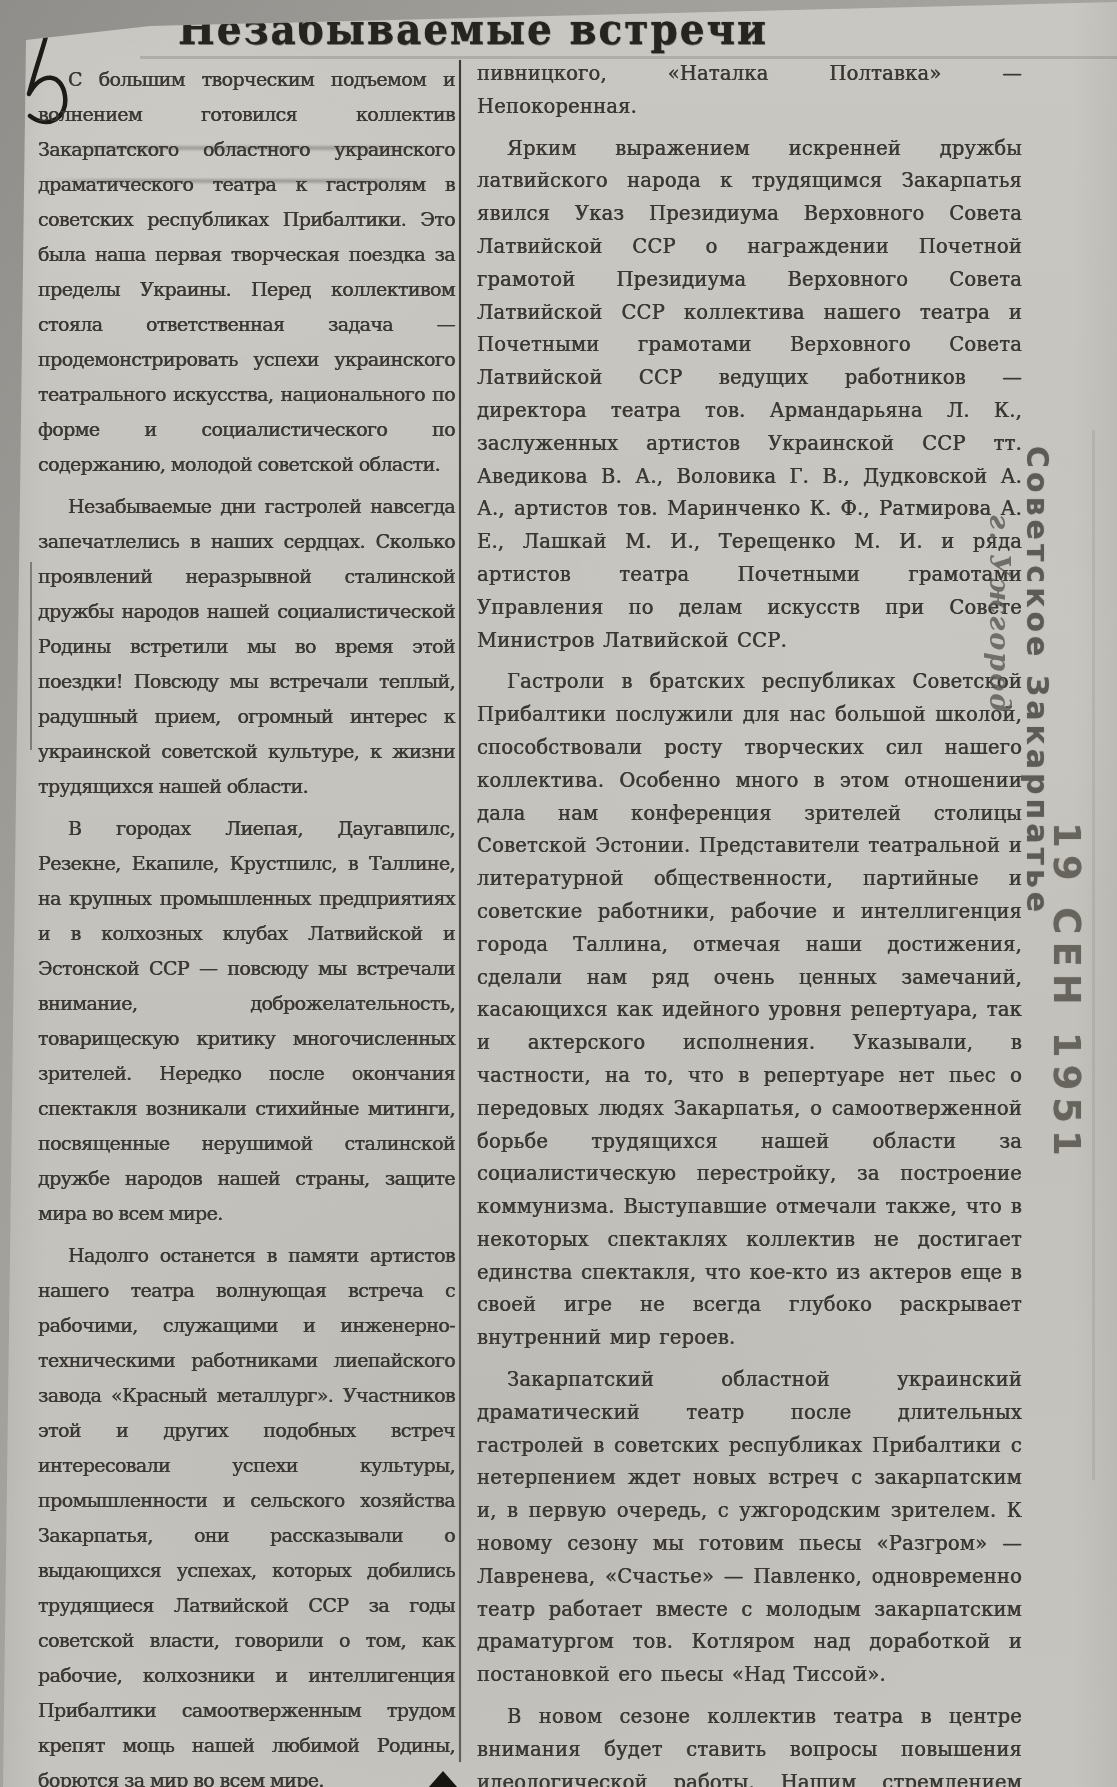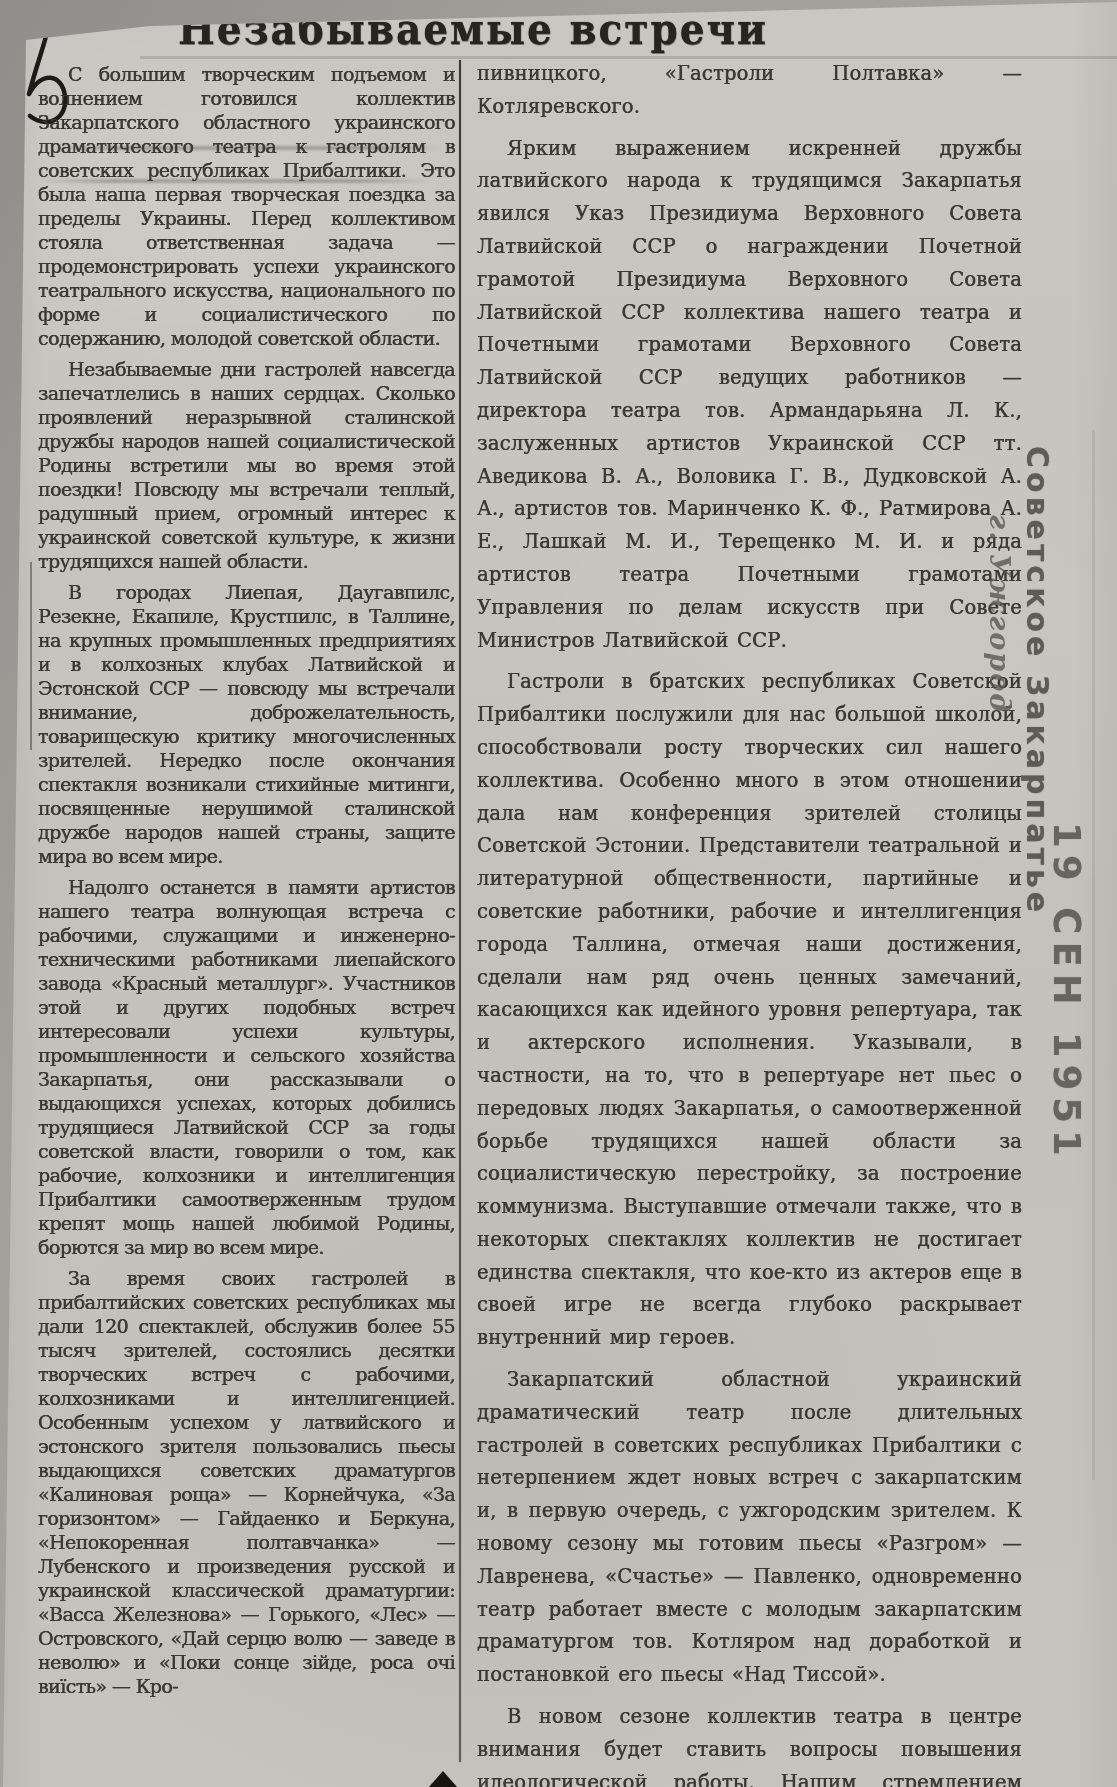--- a/index.html
+++ b/index.html
@@ -30,21 +30,21 @@
     white-space:nowrap;
   }
   .title-seam{position:absolute;left:140px;top:56px;width:977px;height:3px;
     background:rgba(85,83,79,.22);filter:blur(.7px);}
   .handwritten{position:absolute;left:12px;top:4px;}
   .col{position:absolute;color:#3b3834;
     text-shadow:.35px 0 0 rgba(59,56,52,.85),-.3px 0 0 rgba(59,56,52,.5);}
   .col p{margin:0 0 7px 0;text-indent:30px;text-align:justify;}
   .col p.no-indent{text-indent:0;}
   .col-left{left:38px;top:62px;width:417px;height:1720px;
-    font-size:19px;line-height:24px;letter-spacing:-.6px;}
+    font-size:19px;line-height:35px;letter-spacing:-.6px;}
   .col-right{left:477px;top:58px;width:545px;height:1725px;
     font-size:19.5px;line-height:32.8px;letter-spacing:.2px;word-spacing:2px;}
   .col-right p{margin-bottom:9px;}
   .divider{position:absolute;left:459px;top:60px;width:2px;height:1702px;
     background:linear-gradient(rgba(28,27,24,.82),rgba(28,27,24,.6));
     box-shadow:0 0 1px rgba(28,27,24,.5);}
   .stamp{position:absolute;writing-mode:vertical-rl;text-orientation:sideways;
     white-space:nowrap;line-height:1;}
   .stamp-paper{left:1022px;top:446px;
     font-family:"DejaVu Sans","Liberation Sans",sans-serif;font-weight:bold;
@@ -93,21 +93,21 @@
     <p>С большим творческим подъемом и волнением готовился коллектив Закарпатского областного украинского драматического театра к гастролям в советских республиках Прибалтики. Это была наша первая творческая поездка за пределы Украины. Перед коллективом стояла ответственная задача — продемонстрировать успехи украинского театрального искусства, национального по форме и социалистического по содержанию, молодой советской области.</p>
     <p>Незабываемые дни гастролей навсегда запечатлелись в наших сердцах. Сколько проявлений неразрывной сталинской дружбы народов нашей социалистической Родины встретили мы во время этой поездки! Повсюду мы встречали теплый, радушный прием, огромный интерес к украинской советской культуре, к жизни трудящихся нашей области.</p>
     <p>В городах Лиепая, Даугавпилс, Резекне, Екапиле, Крустпилс, в Таллине, на крупных промышленных предприятиях и в колхозных клубах Латвийской и Эстонской ССР — повсюду мы встречали внимание, доброжелательность, товарищескую критику многочисленных зрителей. Нередко после окончания спектакля возникали стихийные митинги, посвященные нерушимой сталинской дружбе народов нашей страны, защите мира во всем мире.</p>
     <p>Надолго останется в памяти артистов нашего театра волнующая встреча с рабочими, служащими и инженерно-техническими работниками лиепайского завода «Красный металлург». Участников этой и других подобных встреч интересовали успехи культуры, промышленности и сельского хозяйства Закарпатья, они рассказывали о выдающихся успехах, которых добились трудящиеся Латвийской ССР за годы советской власти, говорили о том, как рабочие, колхозники и интеллигенция Прибалтики самоотверженным трудом крепят мощь нашей любимой Родины, борются за мир во всем мире.</p>
     <p>За время своих гастролей в прибалтийских советских республиках мы дали 120 спектаклей, обслужив более 55 тысяч зрителей, состоялись десятки творческих встреч с рабочими, колхозниками и интеллигенцией. Особенным успехом у латвийского и эстонского зрителя пользовались пьесы выдающихся советских драматургов «Калиновая роща» — Корнейчука, «За горизонтом» — Гайдаенко и Беркуна, «Непокоренная полтавчанка» — Лубенского и произведения русской и украинской классической драматургии: «Васса Железнова» — Горького, «Лес» — Островского, «Дай серцю волю — заведе в неволю» и «Поки сонце зійде, роса очі виїсть» — Кро-</p>
   </div>
 
   <div class="divider"></div>
 
   <div class="col col-right">
-    <p class="no-indent">пивницкого, «Гастроли Полтавка» — Котляревского.</p>
+    <p class="no-indent">пивницкого, «Наталка Полтавка» — Непокоренная.</p>
     <p>Ярким выражением искренней дружбы латвийского народа к трудящимся Закарпатья явился Указ Президиума Верховного Совета Латвийской ССР о награждении Почетной грамотой Президиума Верховного Совета Латвийской ССР коллектива нашего театра и Почетными грамотами Верховного Совета Латвийской ССР ведущих работников — директора театра тов. Армандарьяна Л. К., заслуженных артистов Украинской ССР тт. Аведикова В. А., Воловика Г. В., Дудковской А. А., артистов тов. Маринченко К. Ф., Ратмирова А. Е., Лашкай М. И., Терещенко М. И. и ряда артистов театра Почетными грамотами Управления по делам искусств при Совете Министров Латвийской ССР.</p>
     <p>Гастроли в братских республиках Советской Прибалтики послужили для нас большой школой, способствовали росту творческих сил нашего коллектива. Особенно много в этом отношении дала нам конференция зрителей столицы Советской Эстонии. Представители театральной и литературной общественности, партийные и советские работники, рабочие и интеллигенция города Таллина, отмечая наши достижения, сделали нам ряд очень ценных замечаний, касающихся как идейного уровня репертуара, так и актерского исполнения. Указывали, в частности, на то, что в репертуаре нет пьес о передовых людях Закарпатья, о самоотверженной борьбе трудящихся нашей области за социалистическую перестройку, за построение коммунизма. Выступавшие отмечали также, что в некоторых спектаклях коллектив не достигает единства спектакля, что кое-кто из актеров еще в своей игре не всегда глубоко раскрывает внутренний мир героев.</p>
     <p>Закарпатский областной украинский драматический театр после длительных гастролей в советских республиках Прибалтики с нетерпением ждет новых встреч с закарпатским и, в первую очередь, с ужгородским зрителем. К новому сезону мы готовим пьесы «Разгром» — Лавренева, «Счастье» — Павленко, одновременно театр работает вместе с молодым закарпатским драматургом тов. Котляром над доработкой и постановкой его пьесы «Над Тиссой».</p>
     <p>В новом сезоне коллектив театра в центре внимания будет ставить вопросы повышения идеологической работы. Нашим стремлением является представить зрителю идейно полноценный, высокохудожественный репертуар.</p>
 
   </div>
 
   <div class="stamp stamp-paper">Советское Закарпатье</div>
   <div class="stamp stamp-city">г. Ужгород</div>
   <div class="stamp stamp-date">19 СЕН 1951</div>

